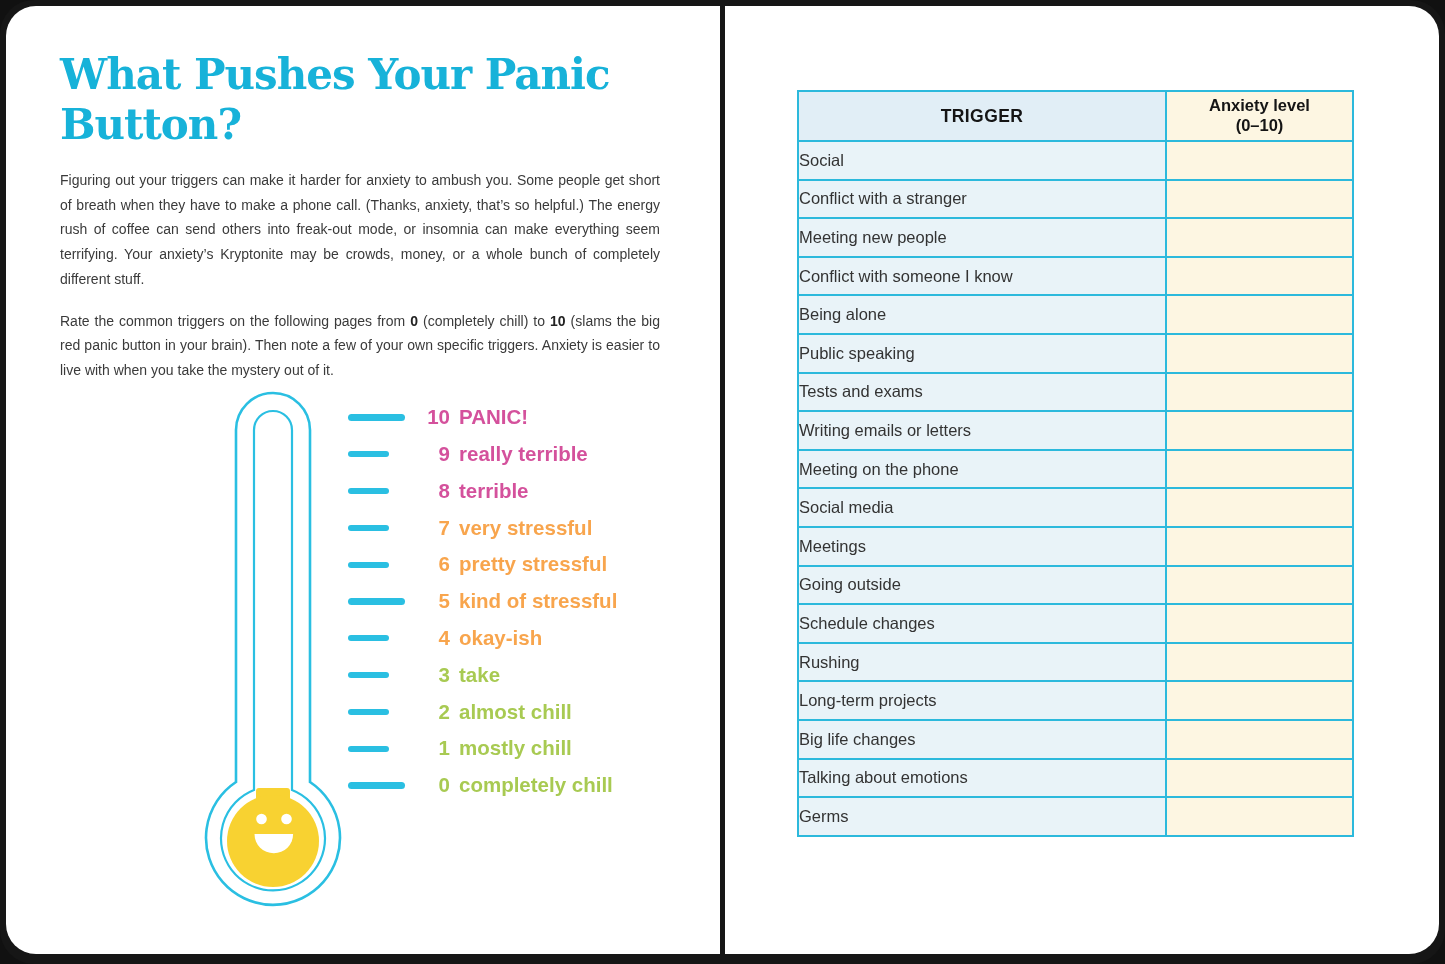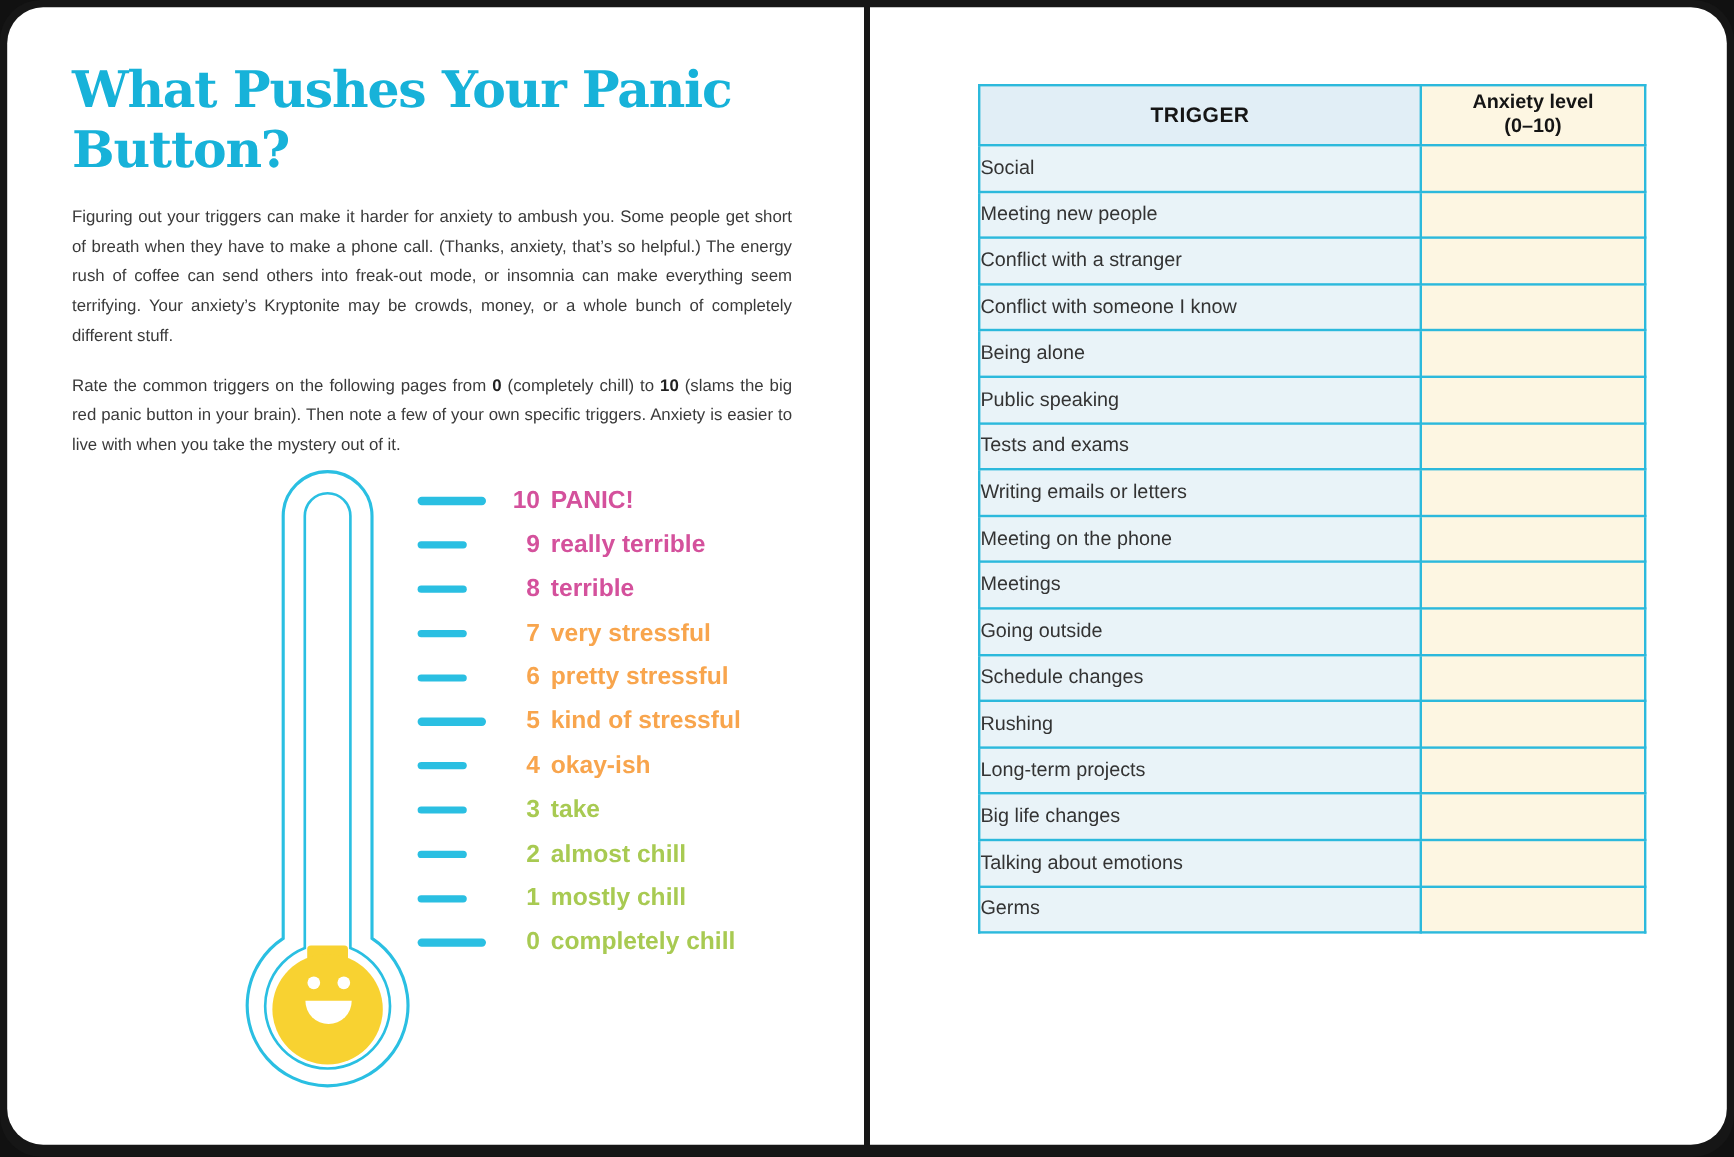--- a/index.html
+++ b/index.html
@@ -43,22 +43,22 @@
   .scale-row{display:flex;align-items:center;height:36.8px;}
   .tick-box{width:72px;flex:0 0 72px;display:flex;align-items:center;}
   .tick{background:#2abfe2;border-radius:4px;}
   .tick.major{width:57px;height:7px;}
   .tick.minor{width:41px;height:6px;}
   .scale-label{display:flex;align-items:baseline;font-weight:bold;font-size:20.5px;line-height:1;}
   .scale-label .num{display:inline-block;width:30px;text-align:right;margin-right:9px;}
 
   
   table.triggers{
-    position:absolute;left:72px;top:64px;
-    width:555px;border-collapse:collapse;table-layout:fixed;margin-left:18px;
+    position:absolute;left:72px;top:84px;
+    width:555px;border-collapse:collapse;table-layout:fixed;
   }
   table.triggers th, table.triggers td{
     border:2px solid #2cb9dc;
     padding:0;
     vertical-align:middle;
   }
   th.th-trigger{
     height:48px;background:#e1eef6;
     font-size:17.5px;font-weight:bold;letter-spacing:.4px;color:#151515;
     text-align:center;
@@ -216,28 +216,28 @@
             <span>(0–10)</span>
           </th>
         </tr>
       </thead>
       <tbody>
           <tr>
             <td class="trigger-cell">Social</td>
             <td class="level-cell"></td>
           </tr>
           <tr>
+            <td class="trigger-cell">Conflict with a stranger</td>
+            <td class="level-cell"></td>
+          </tr>
+          <tr>
             <td class="trigger-cell">Meeting new people</td>
             <td class="level-cell"></td>
           </tr>
           <tr>
-            <td class="trigger-cell">Conflict with a stranger</td>
-            <td class="level-cell"></td>
-          </tr>
-          <tr>
             <td class="trigger-cell">Conflict with someone I know</td>
             <td class="level-cell"></td>
           </tr>
           <tr>
             <td class="trigger-cell">Being alone</td>
             <td class="level-cell"></td>
           </tr>
           <tr>
             <td class="trigger-cell">Public speaking</td>
             <td class="level-cell"></td>
@@ -245,20 +245,24 @@
           <tr>
             <td class="trigger-cell">Tests and exams</td>
             <td class="level-cell"></td>
           </tr>
           <tr>
             <td class="trigger-cell">Writing emails or letters</td>
             <td class="level-cell"></td>
           </tr>
           <tr>
             <td class="trigger-cell">Meeting on the phone</td>
+            <td class="level-cell"></td>
+          </tr>
+          <tr>
+            <td class="trigger-cell">Social media</td>
             <td class="level-cell"></td>
           </tr>
           <tr>
             <td class="trigger-cell">Meetings</td>
             <td class="level-cell"></td>
           </tr>
           <tr>
             <td class="trigger-cell">Going outside</td>
             <td class="level-cell"></td>
           </tr>

